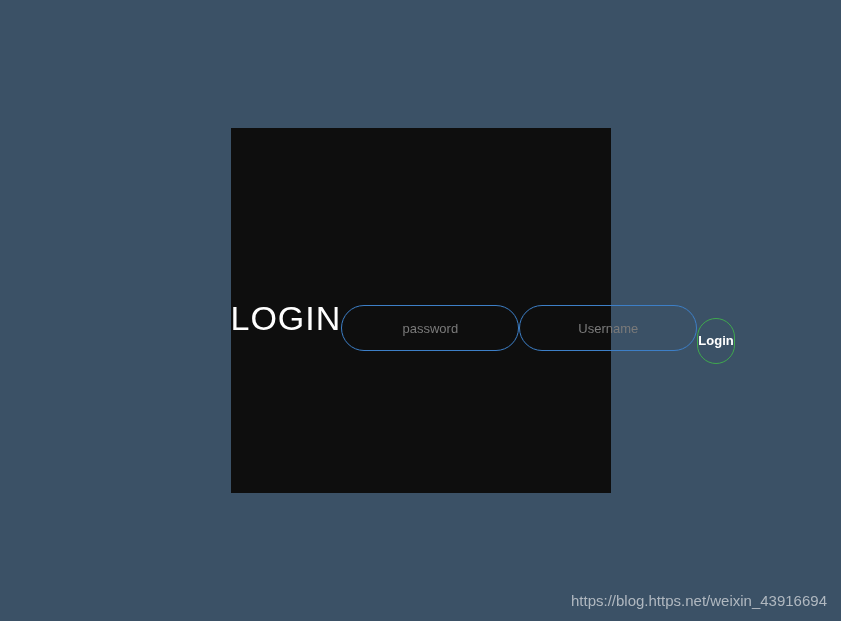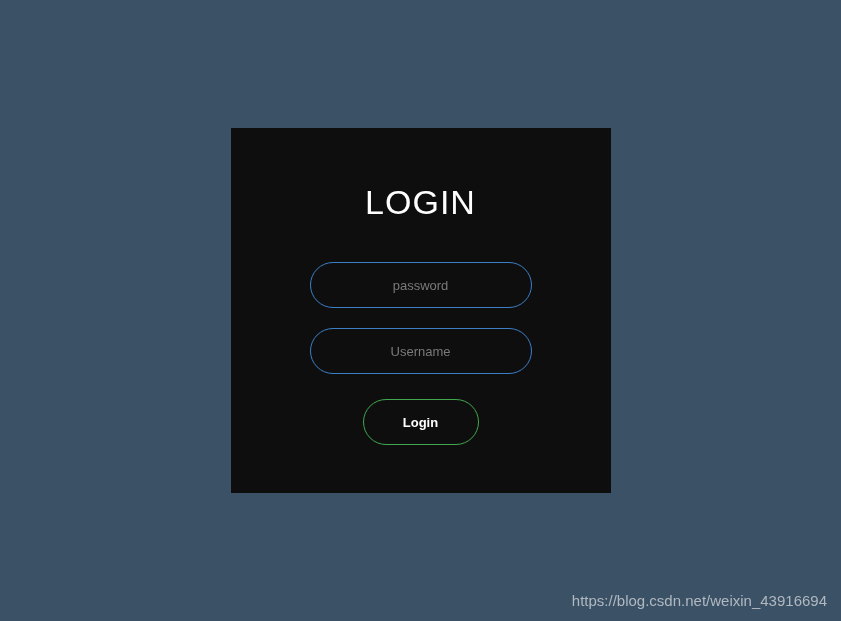--- a/index.html
+++ b/index.html
@@ -18,21 +18,21 @@
       justify-content: center;
       position: relative;
       overflow: hidden;
     }
     
     .login-panel {
       width: 380px;
       height: 365px;
       background-color: #0e0e0e;
       display: flex;
-      flex-direction: column;
+      flex-direction: row;
       align-items: center;
       padding-top: 55px;
     }
     
     .login-title {
       color: #ffffff;
       font-size: 34px;
       font-weight: 400;
       letter-spacing: 1px;
       margin-bottom: 40px;
@@ -84,13 +84,13 @@
 <div class="login-panel">
   <h1 class="login-title">LOGIN</h1>
 
   <input type="password" class="input-field" placeholder="password" style="">
 
   <input type="text" class="input-field" placeholder="Username" style="">
 
   <button class="login-button">Login</button>
 </div>
 
-<div class="watermark">https://blog.csdn.net/weixin_43916694</div>
+<div class="watermark">https://blog.https.net/weixin_43916694</div>
 
 </body></html>

